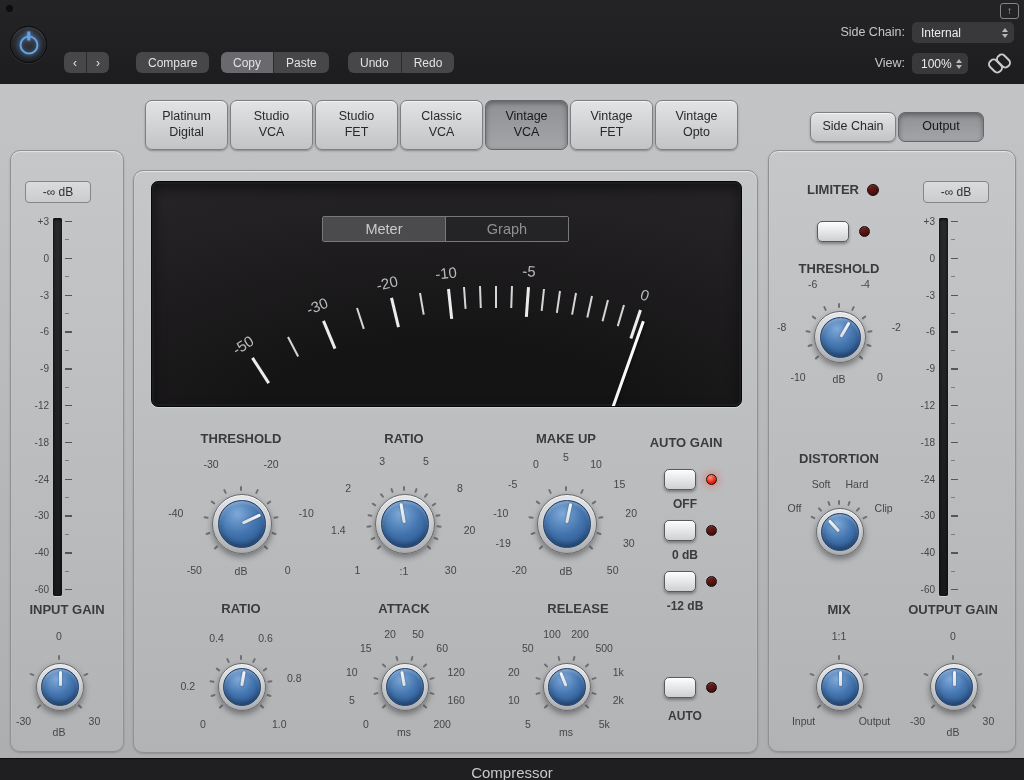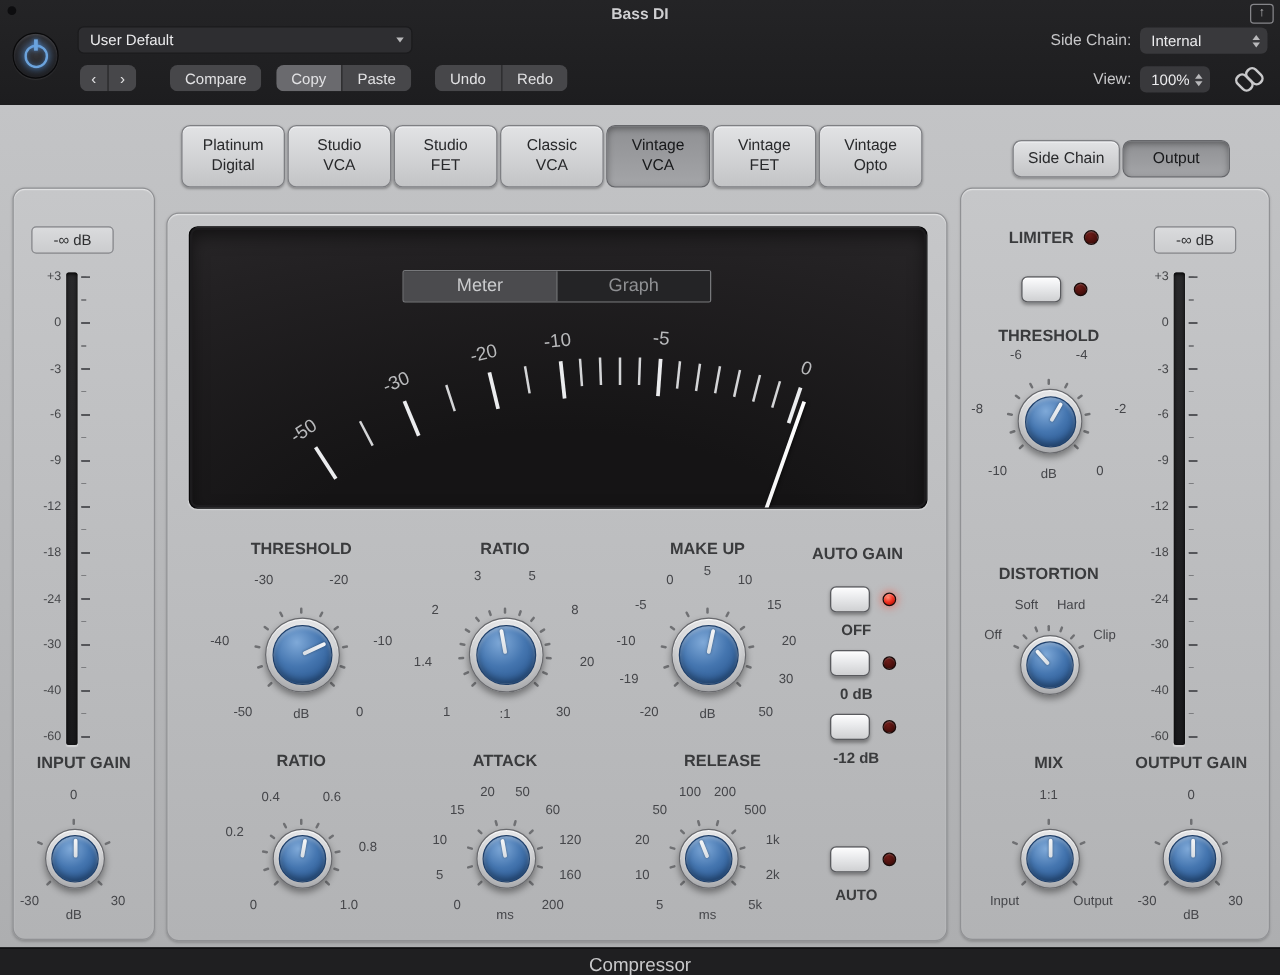--- a/index.html
+++ b/index.html
@@ -116,33 +116,26 @@
   .led.on{background:radial-gradient(circle at 38% 32%,#ff8d75,#f43424 45%,#c01407 80%);
         box-shadow:0 0 8px rgba(255,60,40,.75),inset 0 1px 1px rgba(255,255,255,.3);}
 </style>
 </head>
 <body>
 
 <div class="app">
 
   <div class="hdr">
     <div class="wdot"></div>
-    <div class="wtitle">Bass DI</div>
     <div class="corner">↑</div>
 
     <div class="pwr">
       <div class="pwr-icon"></div>
     </div>
 
-    <div class="hdd preset">
-      <span>User Default</span>
-      <span class="stepper">
-          <span class="tri-dn"></span>
-        </span>
-    </div>
 
     <div class="hgrp" style="left:64px;top:52px">
       <div class="hbtn" style="padding:0 9px">‹</div>
       <div class="hbtn" style="padding:0 9px">›</div>
     </div>
     <div class="hgrp" style="left:136px;top:52px">
       <div class="hbtn">Compare</div>
     </div>
     <div class="hgrp" style="left:221px;top:52px">
       <div class="hbtn sel">Copy</div>
@@ -418,21 +411,21 @@
           <span class="ktick" style="left:45.4px;top:68.0px;transform:rotate(-81deg)"></span>
           <span class="ktick" style="left:50.5px;top:55.5px;transform:rotate(-54deg)"></span>
           <span class="ktick" style="left:60.8px;top:46.7px;transform:rotate(-27deg)"></span>
           <span class="ktick" style="left:74.0px;top:43.5px;transform:rotate(0deg)"></span>
           <span class="ktick" style="left:87.2px;top:46.7px;transform:rotate(27deg)"></span>
           <span class="ktick" style="left:97.5px;top:55.5px;transform:rotate(54deg)"></span>
           <span class="ktick" style="left:102.6px;top:68.0px;transform:rotate(81deg)"></span>
           <span class="ktick" style="left:101.6px;top:81.5px;transform:rotate(108deg)"></span>
           <span class="ktick" style="left:94.5px;top:93.0px;transform:rotate(135deg)"></span>
           <span class="klab" style="left:36.8px;top:113.2px">0</span>
-          <span class="klab" style="left:21.7px;top:55px">0.2</span>
+          <span class="klab" style="left:21.7px;top:75px">0.2</span>
           <span class="klab" style="left:50.5px;top:26.9px">0.4</span>
           <span class="klab" style="left:99.5px;top:26.9px">0.6</span>
           <span class="klab" style="left:128.3px;top:66.6px">0.8</span>
           <span class="klab" style="left:113.2px;top:113.2px">1.0</span>
           <div class="knob" style="left:52px;top:52px;width:46px;height:46px">
             <div class="kcap">
               <div class="krot" style="transform:rotate(10deg)">
                 <span class="kptr"></span>
               </div>
             </div>

